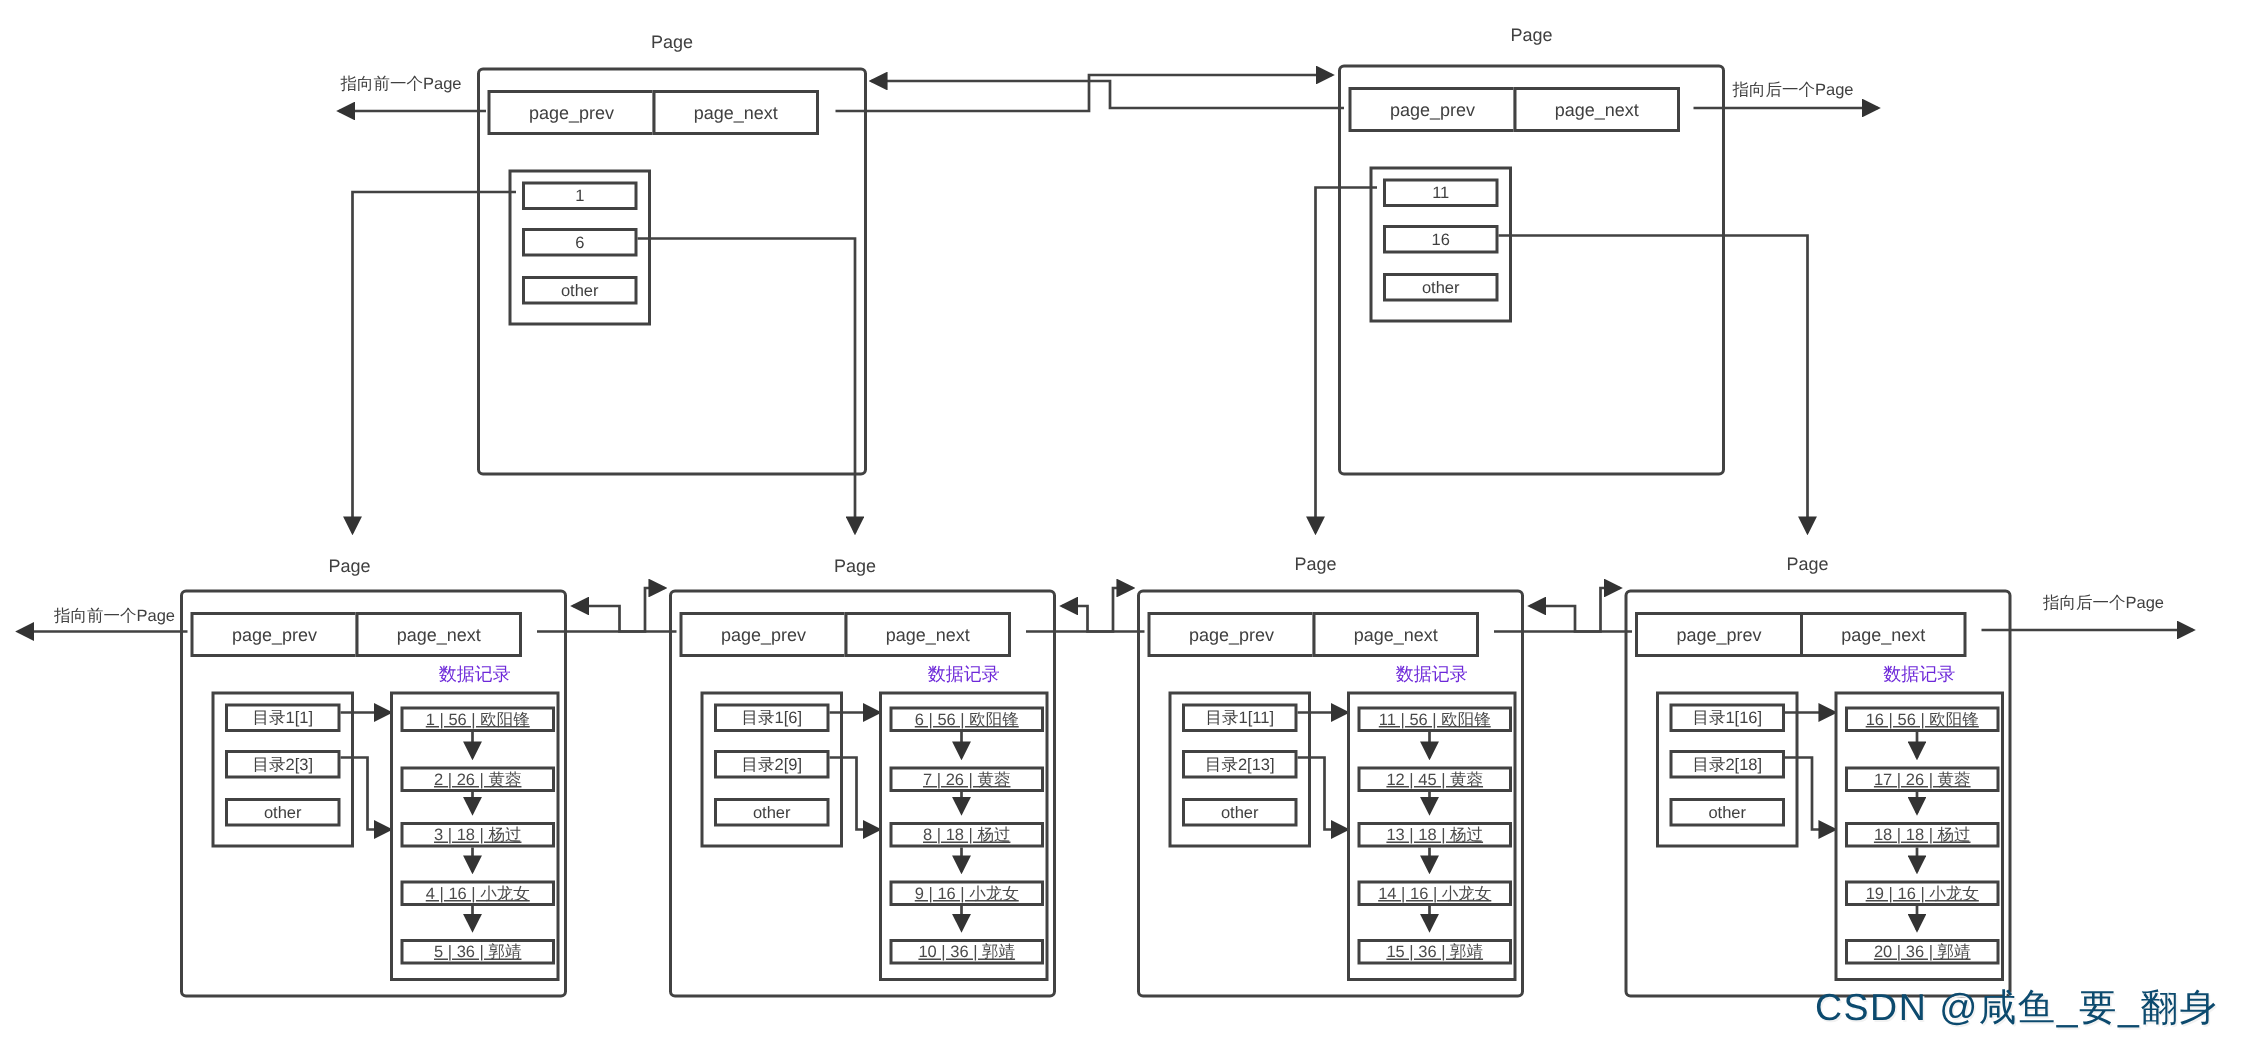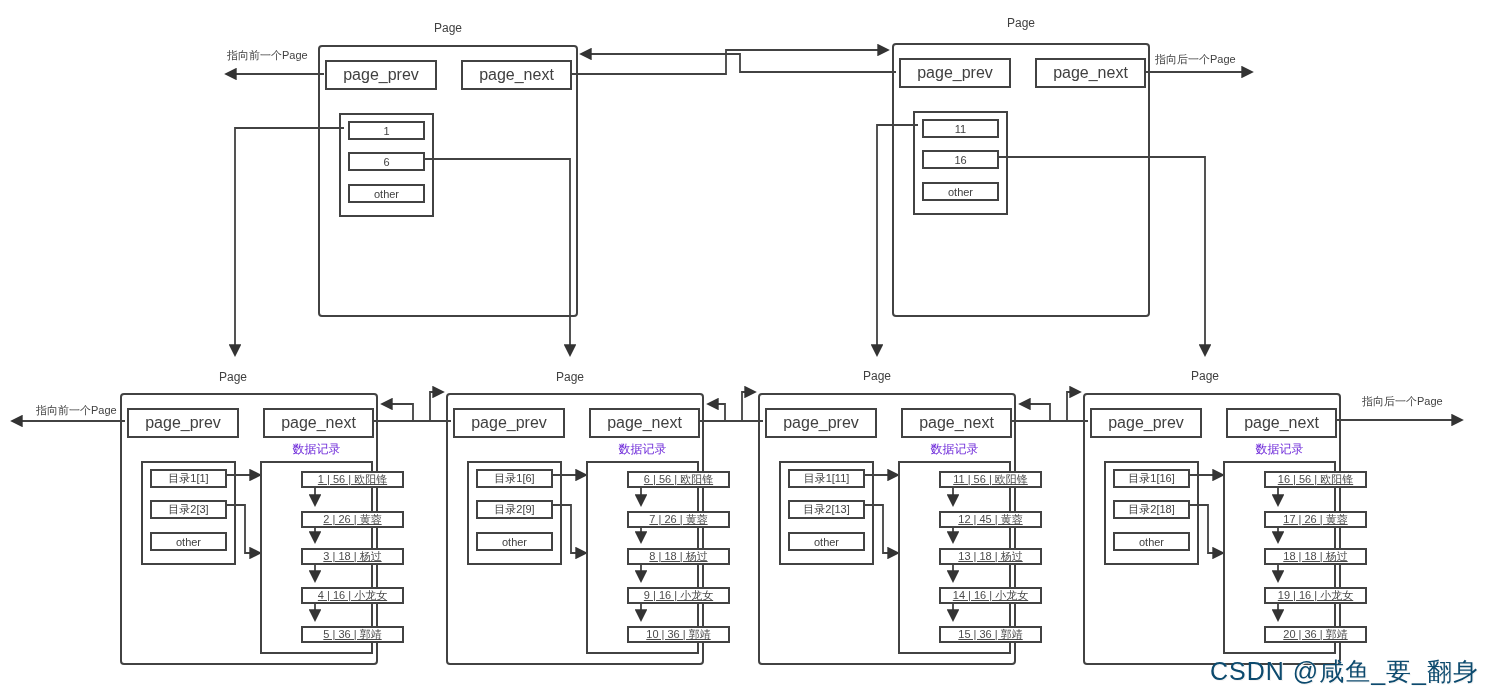--- a/index.html
+++ b/index.html
@@ -4,32 +4,32 @@
 <style>
   html,body{margin:0;padding:0;background:#fff;}
   .canvas{position:relative;width:1504px;height:699px;background:#fff;overflow:hidden;
           font-family:"Liberation Sans","DejaVu Sans",sans-serif;color:#404040;}
   .links{position:absolute;left:0;top:0;z-index:0;}
   .page{position:absolute;top:393px;width:258px;height:272px;border:2px solid #424242;
         border-radius:4px;box-sizing:border-box;background:transparent;z-index:1;}
   .page.top-l{left:318px;top:45px;width:260px;height:272px;}
   .page.top-r{left:892px;top:43px;width:258px;height:274px;}
   .box{position:absolute;border:2px solid #424242;background:#fff;box-sizing:border-box;
-       display:flex;align-items:center;justify-content:center;font-size:16px;color:#404040;z-index:2;}
+       display:flex;align-items:center;justify-content:center;font-size:12px;color:#404040;z-index:2;}
   .prev{left:5px;top:13px;width:112px;height:30px;}
-  .next{left:141px;top:13px;width:111px;height:30px;}
+  .next{left:115px;top:13px;width:111px;height:30px;}
   .dirbox{position:absolute;left:19px;top:66px;width:95px;height:104px;border:2px solid #424242;
           box-sizing:border-box;z-index:1;}
   .dirbox .box{left:7px;width:77px;height:19px;font-size:11px;}
   .d1{top:6px;}.d2{top:37px;}.d3{top:69px;}
   .reclabel{position:absolute;left:138px;top:46px;width:113px;text-align:center;
             font-size:12px;color:#6d28d9;z-index:2;}
   .recbox{position:absolute;left:138px;top:66px;width:113px;height:193px;border:2px solid #424242;
           box-sizing:border-box;z-index:1;}
-  .recbox .box{left:5px;width:103px;height:17px;font-size:11px;color:#4a4a4a;margin-left:34px;}
+  .recbox .box{left:5px;width:103px;height:17px;font-size:11px;color:#4a4a4a;}
   .rec span{text-decoration:underline;white-space:nowrap;}
   .r1{top:8px;}.r2{top:48px;}.r3{top:85px;}.r4{top:124px;}.r5{top:163px;}
   .title{position:absolute;width:100px;text-align:center;font-size:12px;color:#404040;z-index:2;}
   .sidelabel{position:absolute;width:96px;font-size:11px;color:#404040;white-space:nowrap;z-index:2;}
   .watermark{position:absolute;left:1210px;top:655px;font-size:25px;letter-spacing:1px;
              color:#0c4a6e;text-shadow:1px 1px 0 #f2f2f2;white-space:nowrap;z-index:3;}
 </style>
 </head>
 <body>
 

